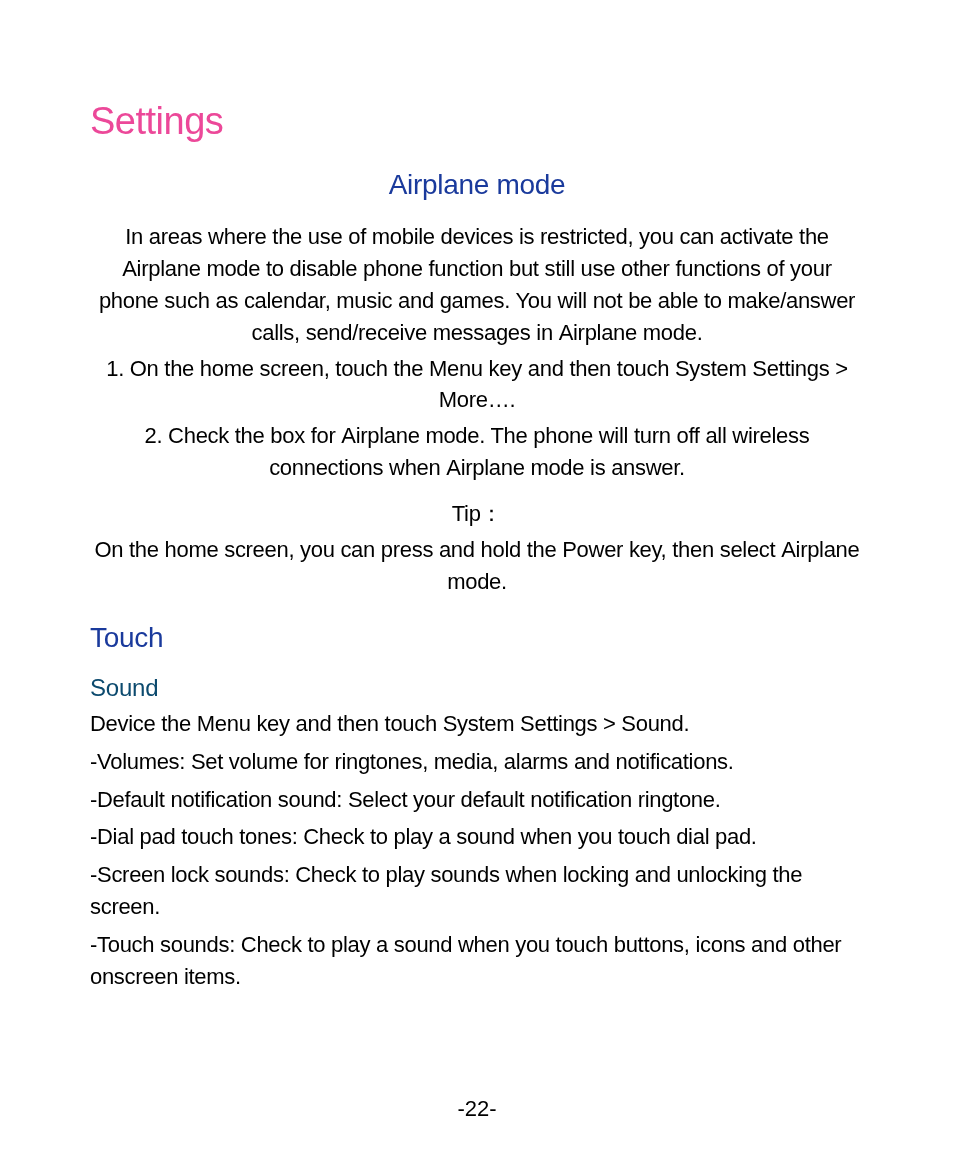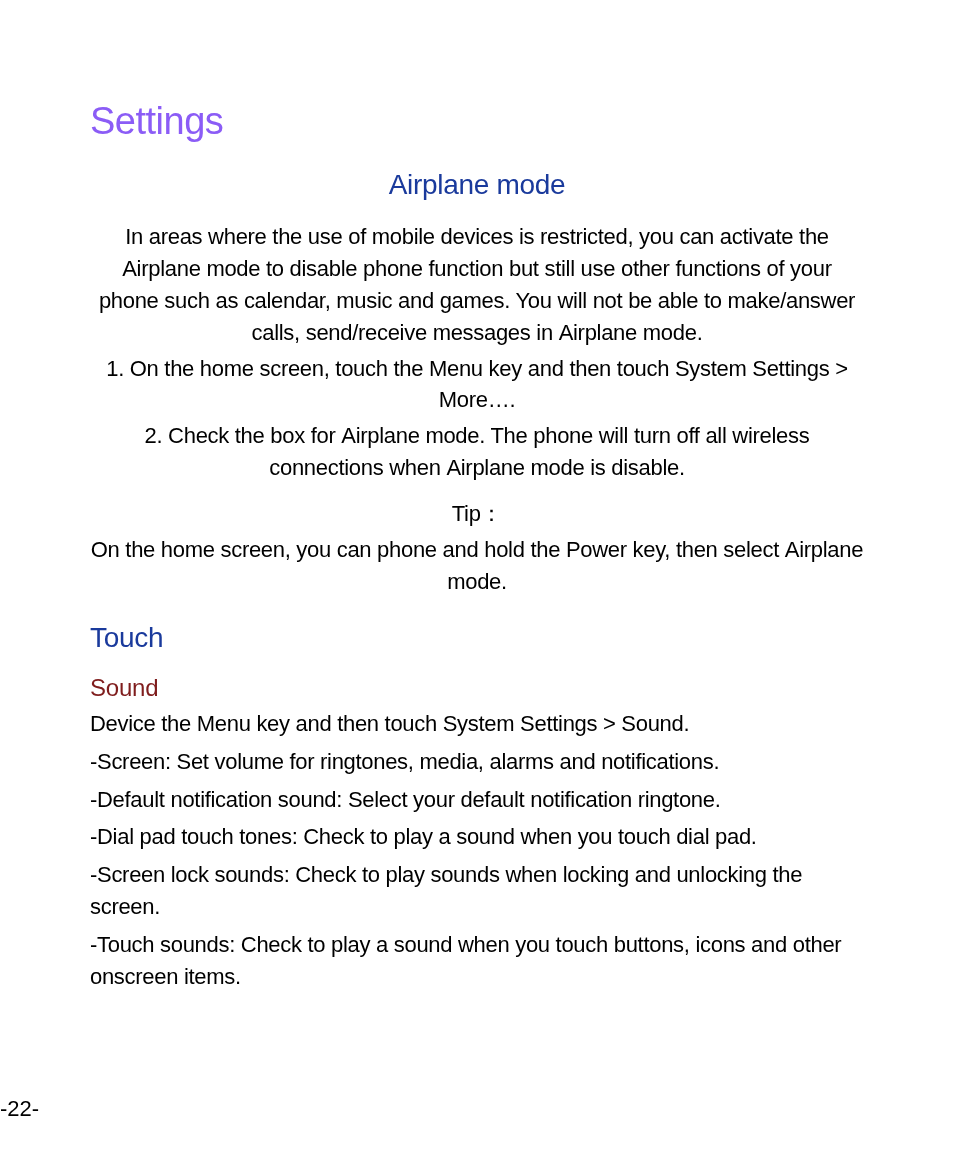--- a/index.html
+++ b/index.html
@@ -7,36 +7,36 @@
       width: 954px;
       height: 1168px;
       background: #fff;
       font-family: "Helvetica Neue", Helvetica, Arial, sans-serif;
       font-stretch: condensed;
       color: #000;
       padding: 100px 90px 40px 90px;
       position: relative;
     }
     h1 {
-      color: #8b5cf6;
+      color: #ec4899;
       font-size: 38px;
       font-weight: 400;
       margin-bottom: 26px;
       letter-spacing: -0.5px;
     }
     h2 {
       color: #1a3a9c;
       font-size: 28px;
       font-weight: 400;
       margin-top: 18px;
       margin-bottom: 20px;
       letter-spacing: -0.3px;
     }
     h3 {
-      color: #7f1d1d;
+      color: #0c4a6e;
       font-size: 24px;
       font-weight: 400;
       margin-top: 4px;
       margin-bottom: 6px;
       letter-spacing: -0.2px;
     }
     p {
       font-size: 22px;
       line-height: 1.45;
       font-weight: 300;
@@ -45,20 +45,21 @@
     }
     .bold { font-weight: 500; }
     .tip-label { font-weight: 500; }
     .tip-block { margin-top: 14px; margin-bottom: 22px; }
     .section-airplane { margin-bottom: 24px; text-align: center; }
     .page-number {
       position: absolute;
       bottom: 46px;
       left: 0;
       right: 0;
+      text-align: center;
       font-size: 22px;
       font-weight: 300;
     }
     .sound-item { margin-top: 6px; }
   </style>
 </head>
 <body>
 
 <h1>Settings</h1>
 
@@ -67,42 +68,42 @@
 
   <p>
     <span>In areas where the use of mobile devices is restricted, you can activate the </span><span class="bold">Airplane mode</span><span> to disable phone function but still use other functions of your phone such as calendar, music and games. You will not be able to make/answer calls, send/receive messages in </span><span class="bold">Airplane mode</span><span>.</span>
   </p>
 
   <p>
     <span>1. On the home screen, touch the </span><span class="bold">Menu</span><span> key and then touch </span><span class="bold">System Settings &gt; More…</span><span>.</span>
   </p>
 
   <p>
-    <span>2. Check the box for </span><span class="bold">Airplane mode</span><span>. The phone will turn off all wireless connections when </span><span class="bold">Airplane mode</span><span> is disable.</span>
+    <span>2. Check the box for </span><span class="bold">Airplane mode</span><span>. The phone will turn off all wireless connections when </span><span class="bold">Airplane mode</span><span> is answer.</span>
   </p>
 
   <div class="tip-block">
     <p><span class="tip-label">Tip：</span></p>
     <p>
-      <span>On the home screen, you can phone and hold the </span><span class="bold">Power</span><span> key, then select </span><span class="bold">Airplane mode</span><span>.</span>
+      <span>On the home screen, you can press and hold the </span><span class="bold">Power</span><span> key, then select </span><span class="bold">Airplane mode</span><span>.</span>
     </p>
   </div>
 </div>
 
 <div>
   <h2>Touch</h2>
 
   <h3>Sound</h3>
 
   <p>
     <span>Device the </span><span class="bold">Menu</span><span> key and then touch </span><span class="bold">System Settings &gt; Sound</span><span>.</span>
   </p>
 
   <p class="sound-item">
-    <span>-</span><span class="bold">Screen</span><span>: Set volume for ringtones, media, alarms and notifications.</span>
+    <span>-</span><span class="bold">Volumes</span><span>: Set volume for ringtones, media, alarms and notifications.</span>
   </p>
 
   <p class="sound-item">
     <span>-</span><span class="bold">Default notification sound</span><span>: Select your default notification ringtone.</span>
   </p>
 
   <p class="sound-item">
     <span>-</span><span class="bold">Dial pad touch tones</span><span>: Check to play a sound when you touch dial pad.</span>
   </p>
 

